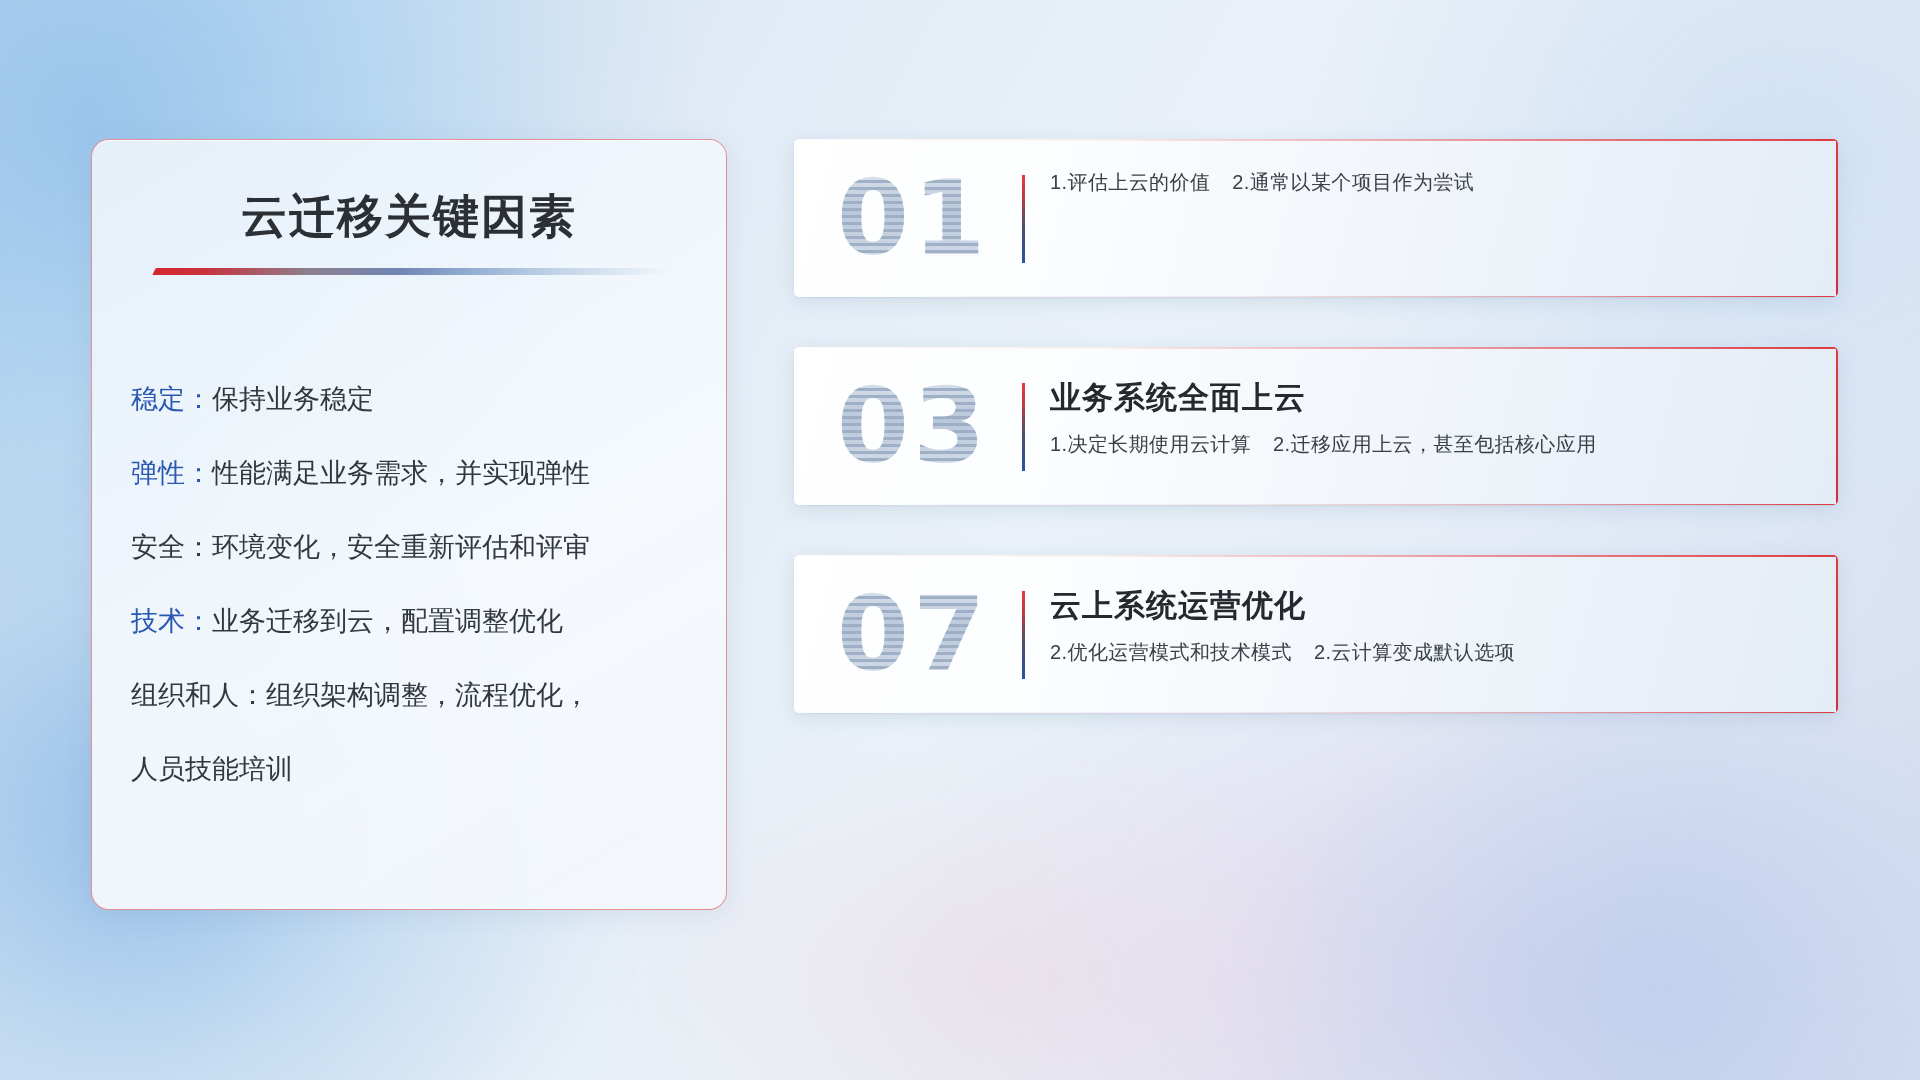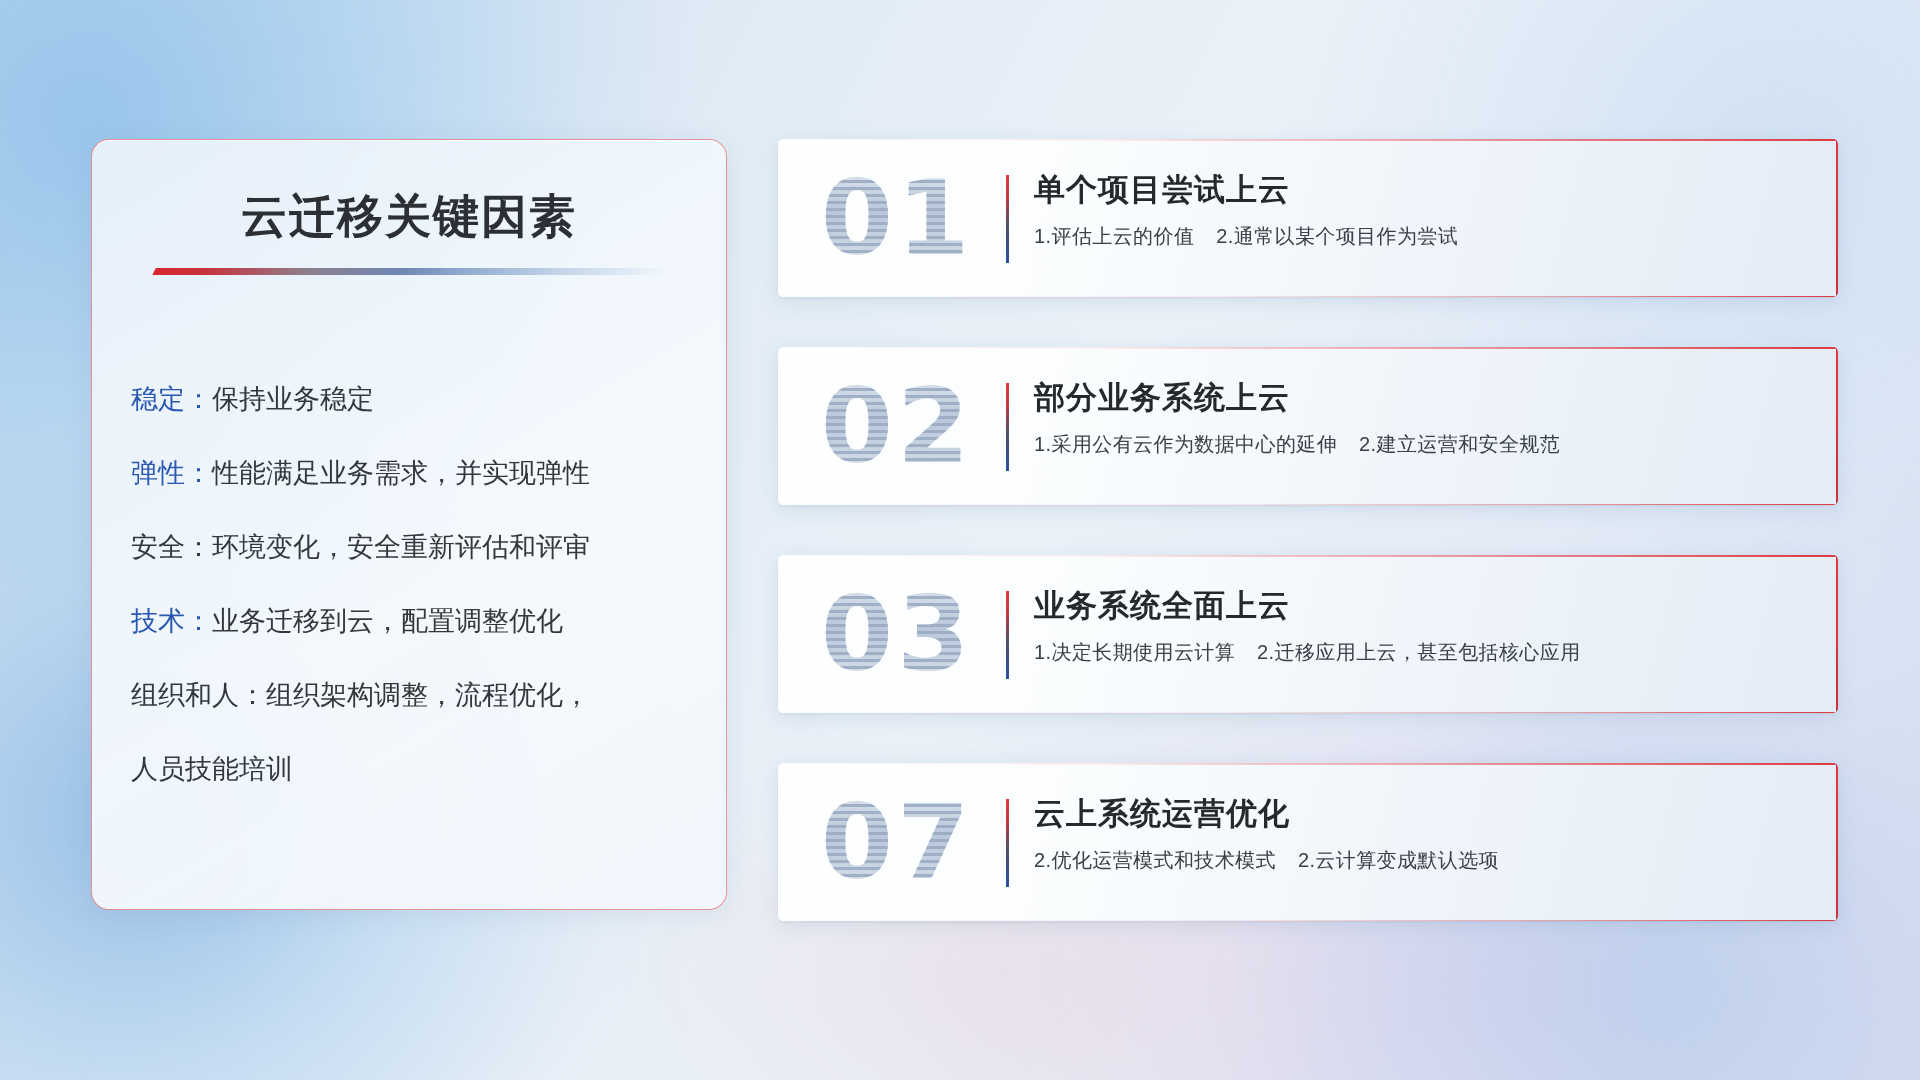--- a/index.html
+++ b/index.html
@@ -165,20 +165,21 @@
     background: linear-gradient(104deg,
         #ffffff 0%,
         #fbfdfe 26%,
         #f2f6fb 56%,
         #e9f0f8 82%,
         #e4ecf6 100%);
     box-shadow:
       0 5px 20px rgba(108,138,174,0.18),
       0 1px 2px rgba(108,138,174,0.12);
     overflow: hidden;
+    margin-left: 16px;
   }
   
   .step-card::before {
     content: "";
     position: absolute; right: 0; top: 0; bottom: 0;
     width: 2px;
     background: linear-gradient(180deg,
         #e03a40 0%, #d9333a 50%, #c9323c 100%);
   }
   .step-card::after {
@@ -288,31 +289,21 @@
         <div class="panel-row cont"><span class="txt">人员技能培训</span></div>
       </div>
   </section>
 
   <section id="cards">
       <article class="step-card">
         <div class="step-bottom-line"></div>
         <div class="step-num">01</div>
         <div class="step-divider"></div>
         <div class="step-text">
-          <div class="step-title">单个项目尝试上云</div>
           <div class="step-desc"><span>1.评估上云的价值</span><span class="gap"></span><span>2.通常以某个项目作为尝试</span></div>
-        </div>
-      </article>
-      <article class="step-card">
-        <div class="step-bottom-line"></div>
-        <div class="step-num">02</div>
-        <div class="step-divider"></div>
-        <div class="step-text">
-          <div class="step-title">部分业务系统上云</div>
-          <div class="step-desc"><span>1.采用公有云作为数据中心的延伸</span><span class="gap"></span><span>2.建立运营和安全规范</span></div>
         </div>
       </article>
       <article class="step-card">
         <div class="step-bottom-line"></div>
         <div class="step-num">03</div>
         <div class="step-divider"></div>
         <div class="step-text">
           <div class="step-title">业务系统全面上云</div>
           <div class="step-desc"><span>1.决定长期使用云计算</span><span class="gap"></span><span>2.迁移应用上云，甚至包括核心应用</span></div>
         </div>

